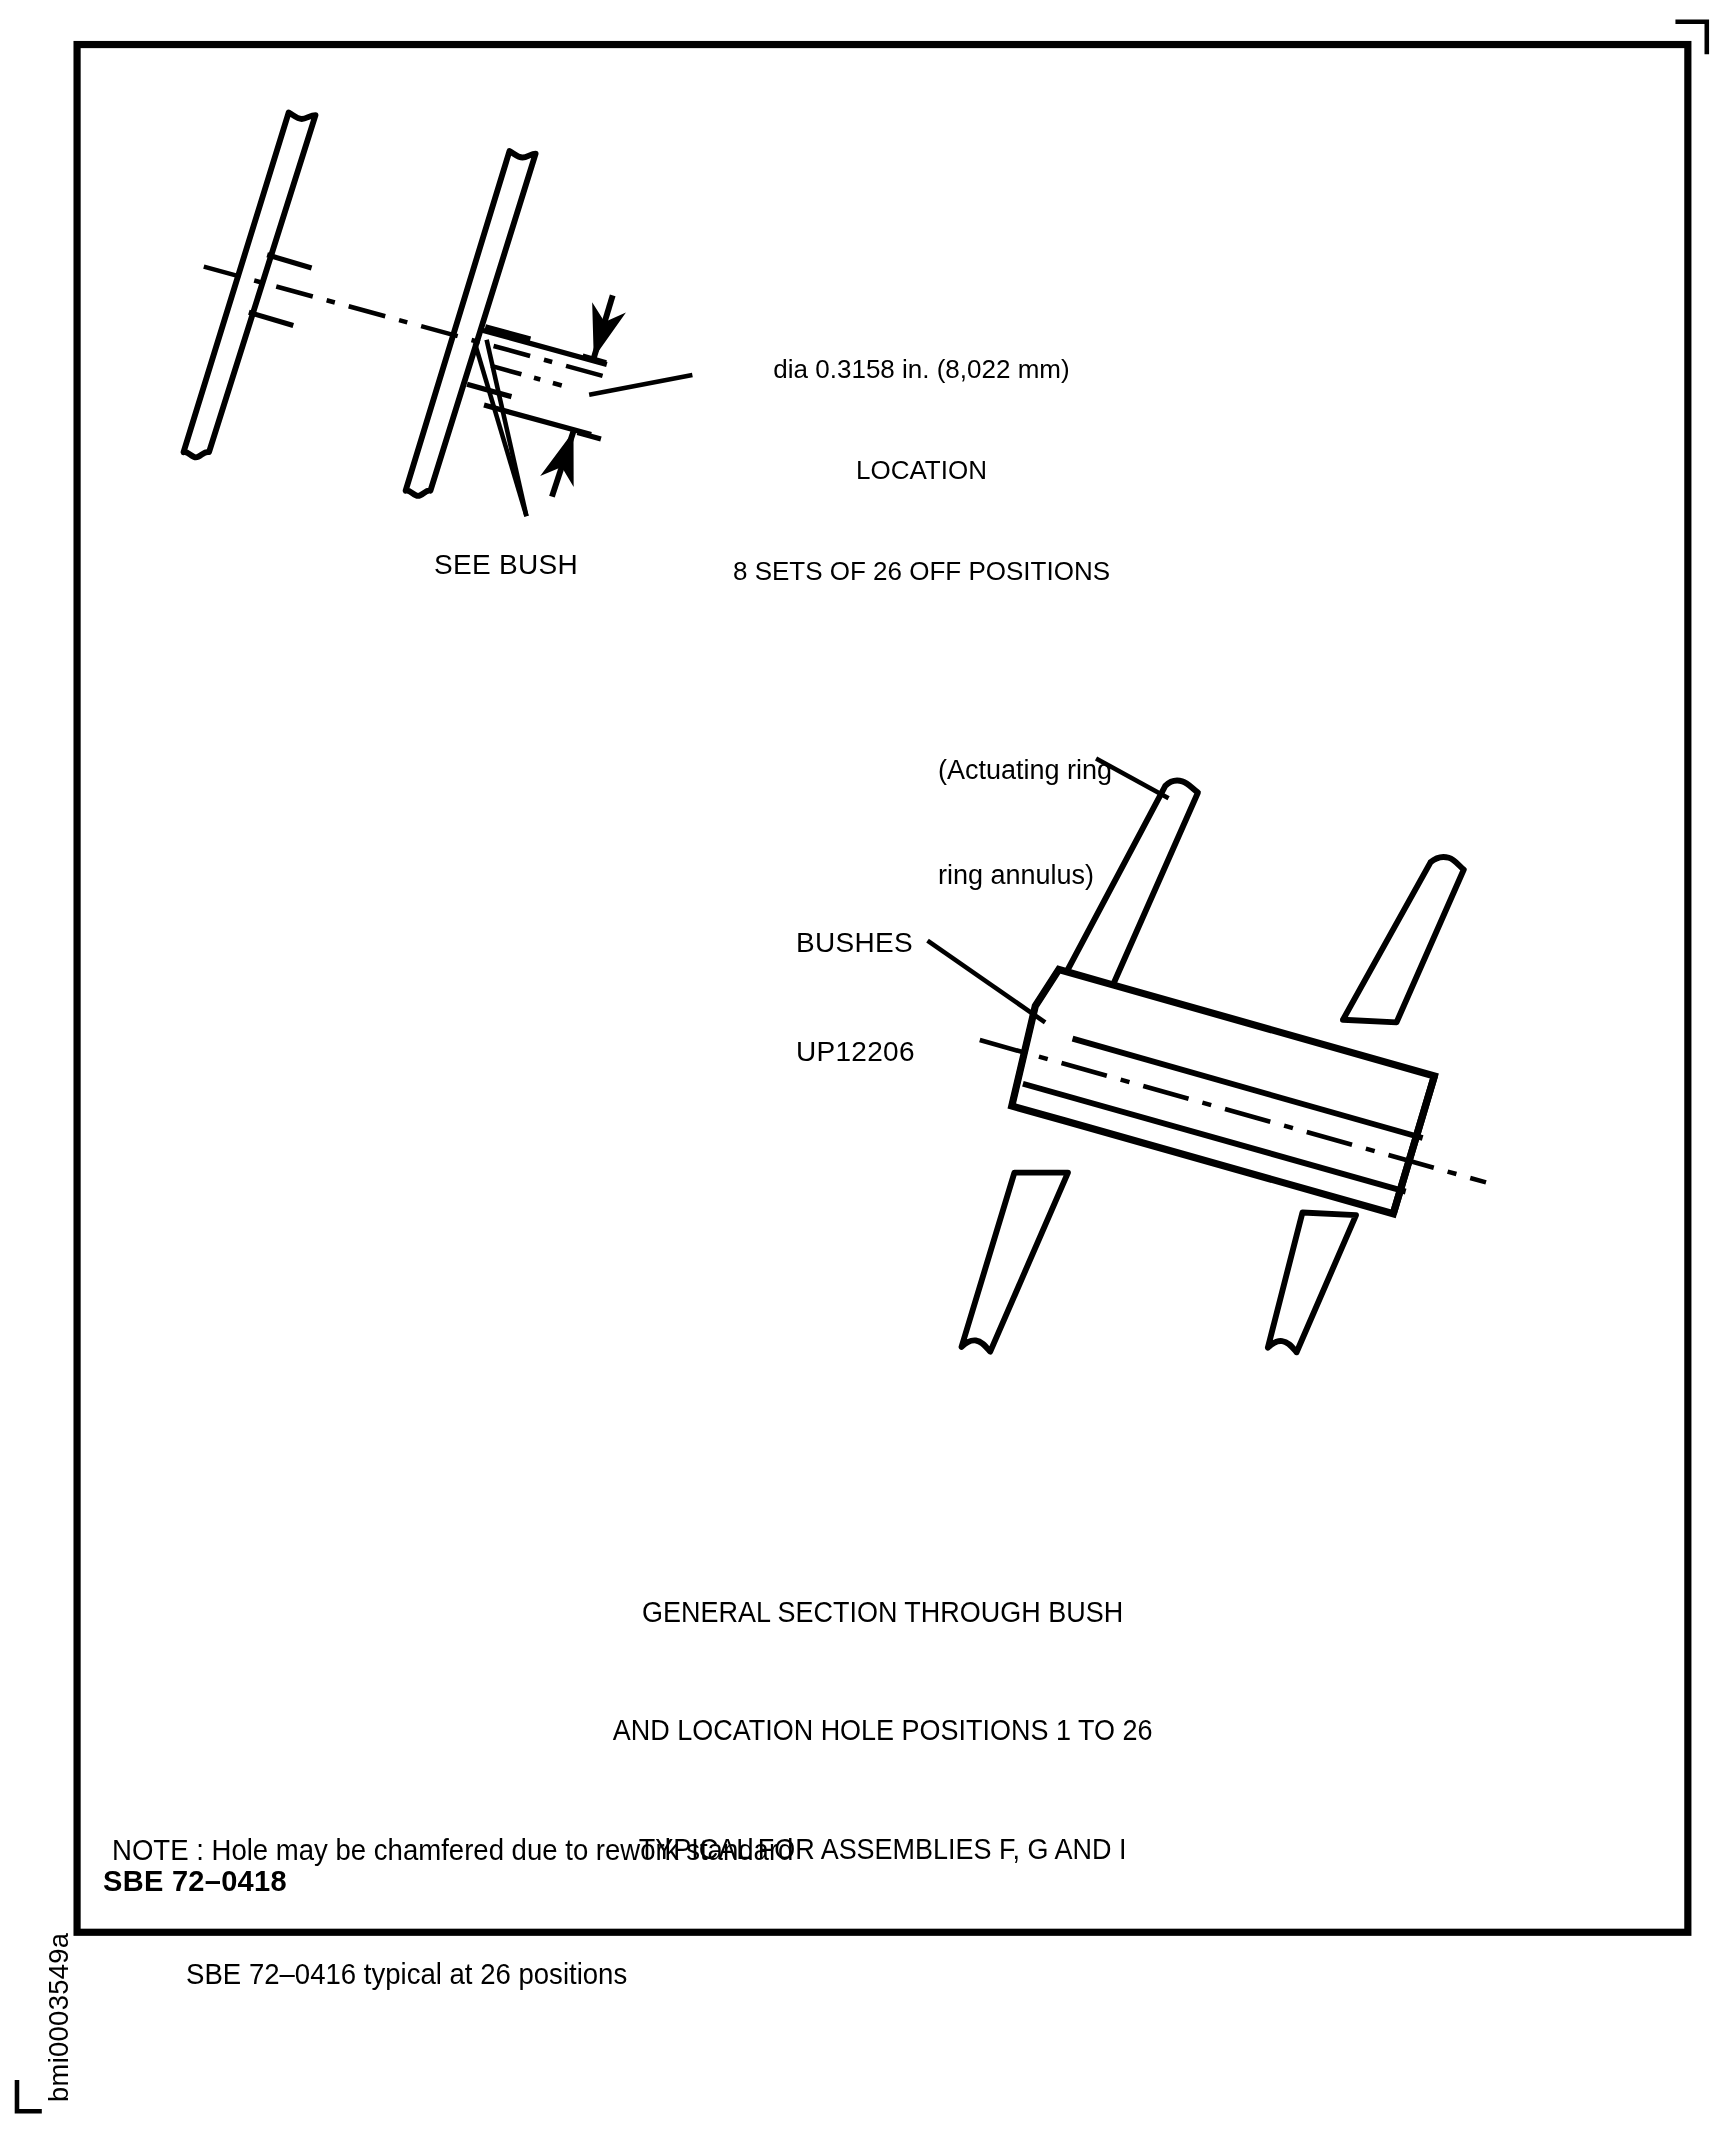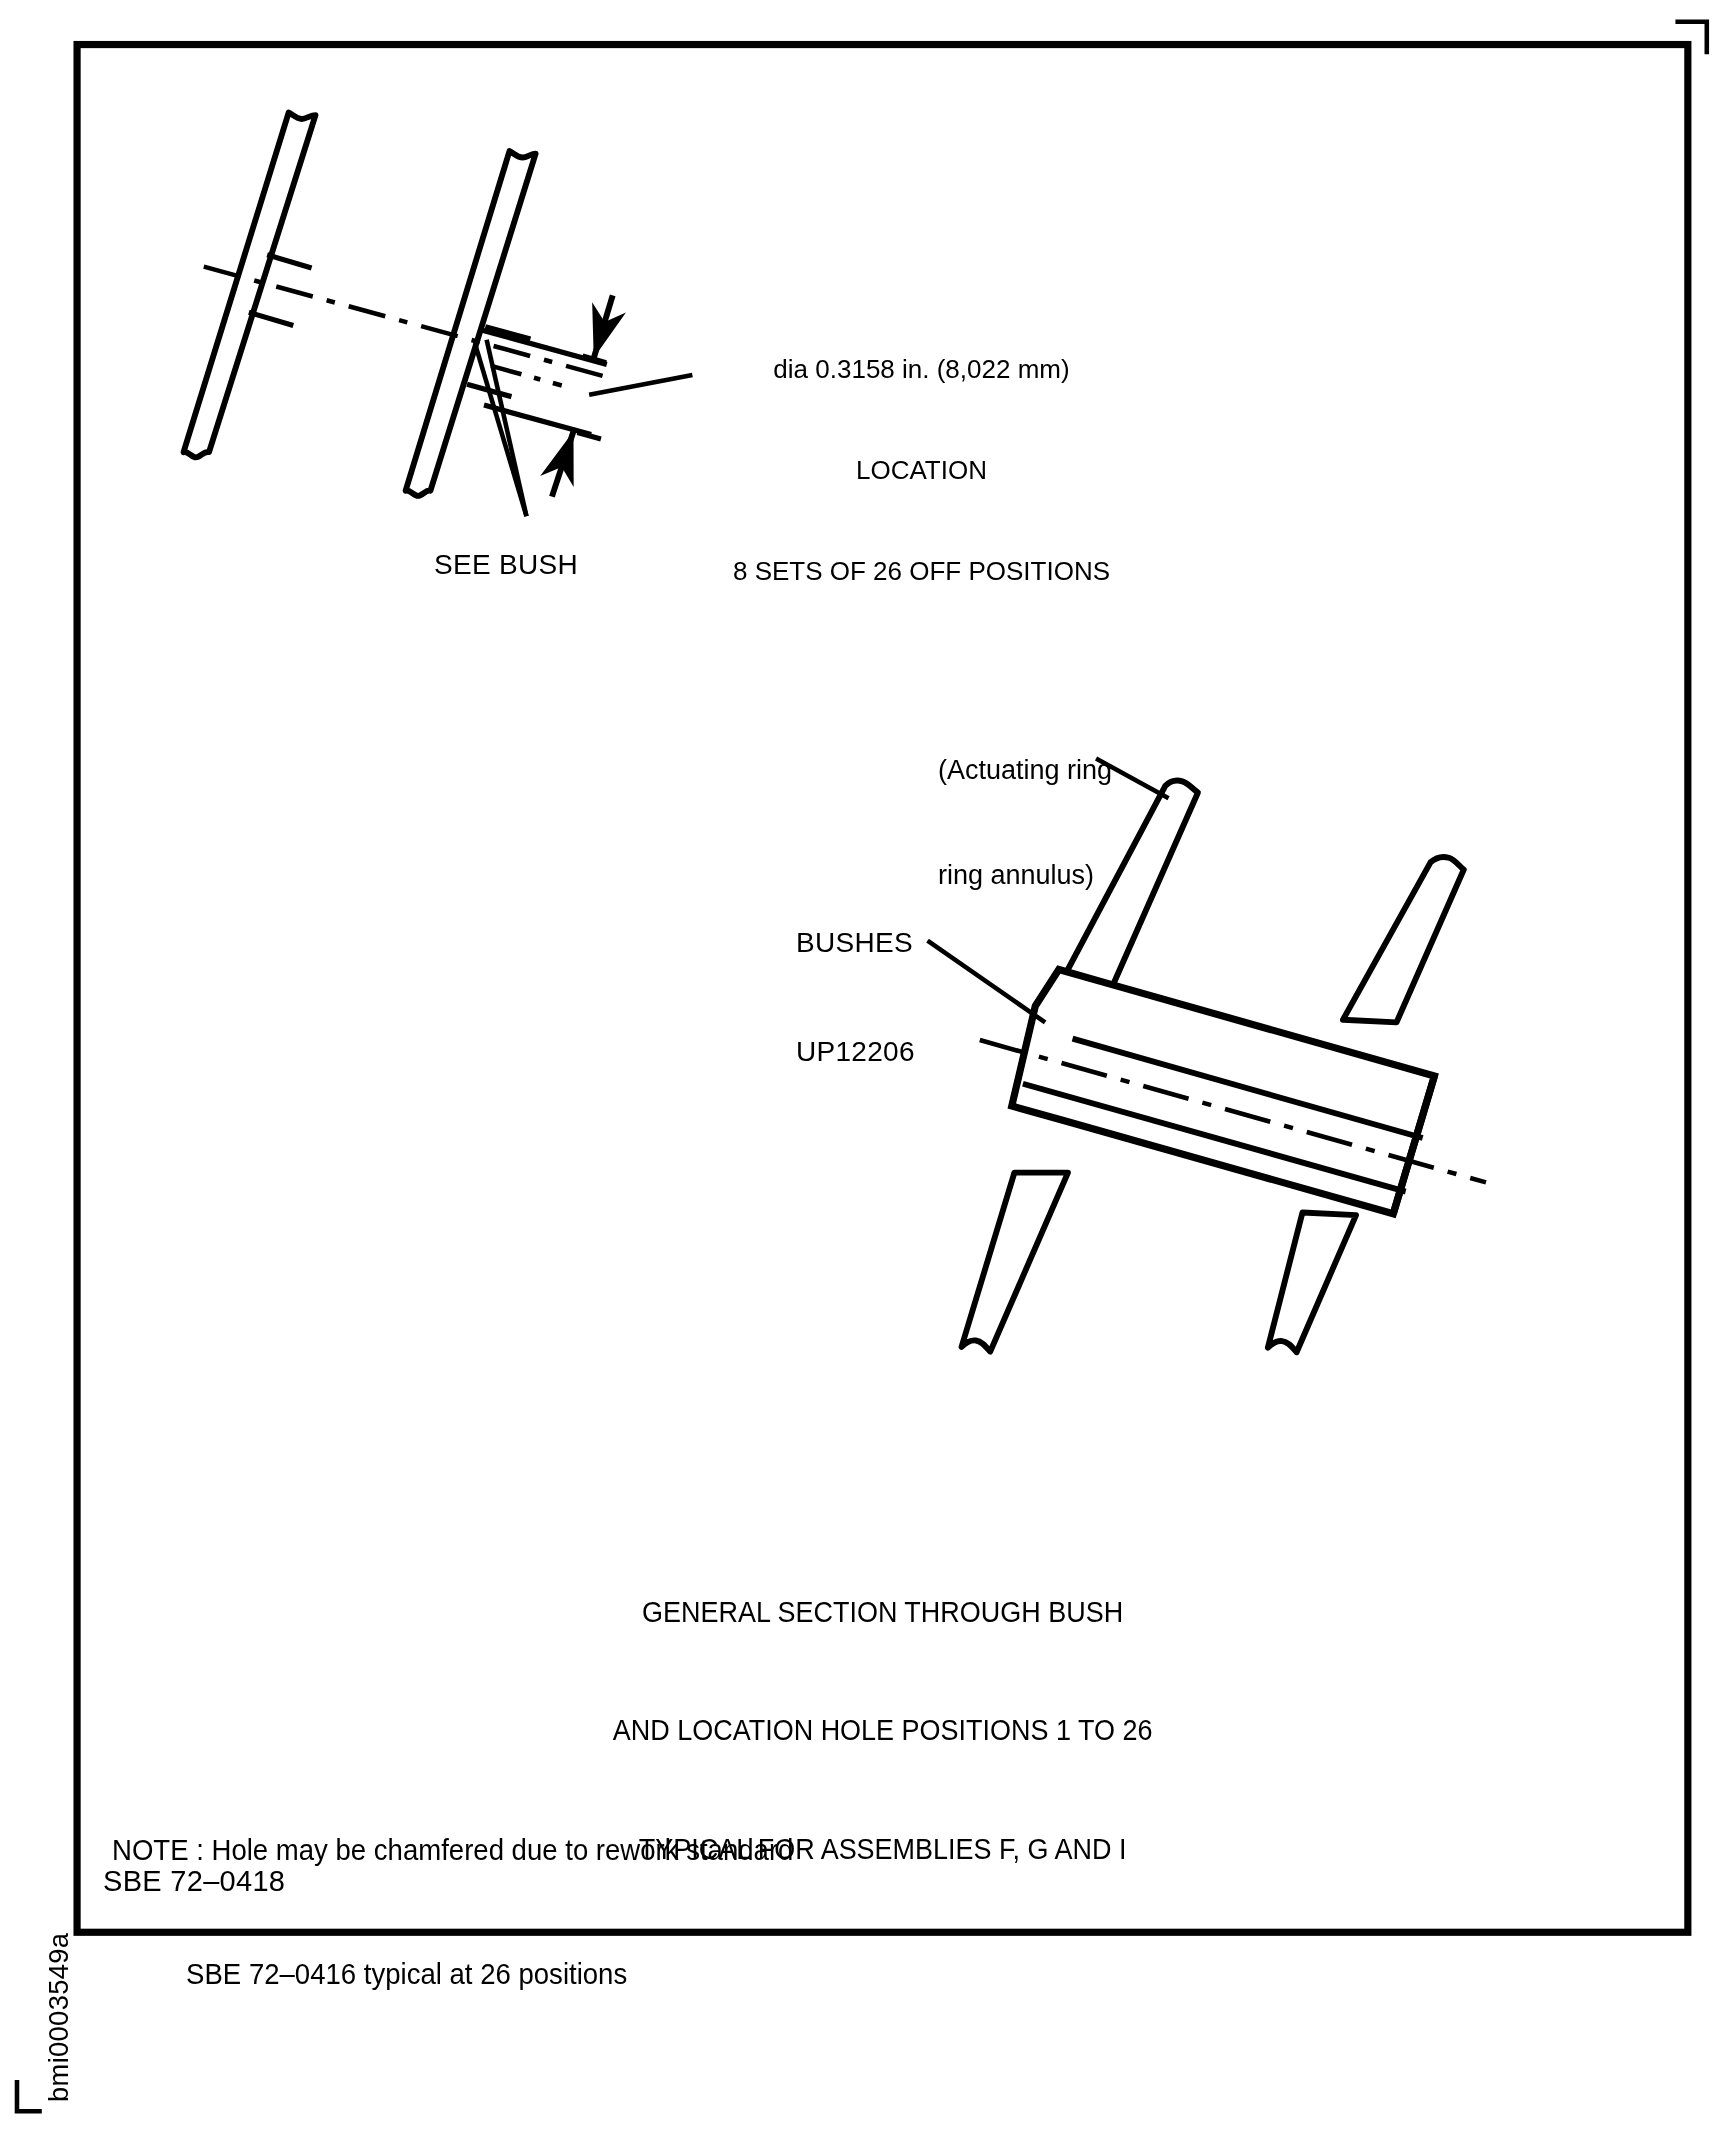--- a/index.html
+++ b/index.html
@@ -220,18 +220,18 @@
     <div>GENERAL SECTION THROUGH BUSH</div>
     <div>AND LOCATION HOLE POSITIONS 1 TO 26</div>
     <div>TYPICAL FOR ASSEMBLIES F, G AND I</div>
   </div>
 
   <div class="txt cond" style="left:112px; top:1748px; font-size:29px; line-height:1.42; transform:scaleX(0.95);">
     <div>NOTE : Hole may be chamfered due to rework standard</div>
     <div style="padding-left:78px;">SBE 72–0416 typical at 26 positions</div>
   </div>
 
-  <div class="txt" style="left:103px; top:1863px; font-size:29px; letter-spacing:0.3px;">SBE 72–0418</div>
+  <div class="txt" style="left:103px; top:1863px; font-size:29px; letter-spacing:0.3px;font-weight:bold;">SBE 72–0418</div>
 
   <div class="vert" style="left:43px; top:2102px; font-size:27.4px; letter-spacing:0.3px;">bmi0003549a</div>
 
 </div>
 
 
 </body></html>

